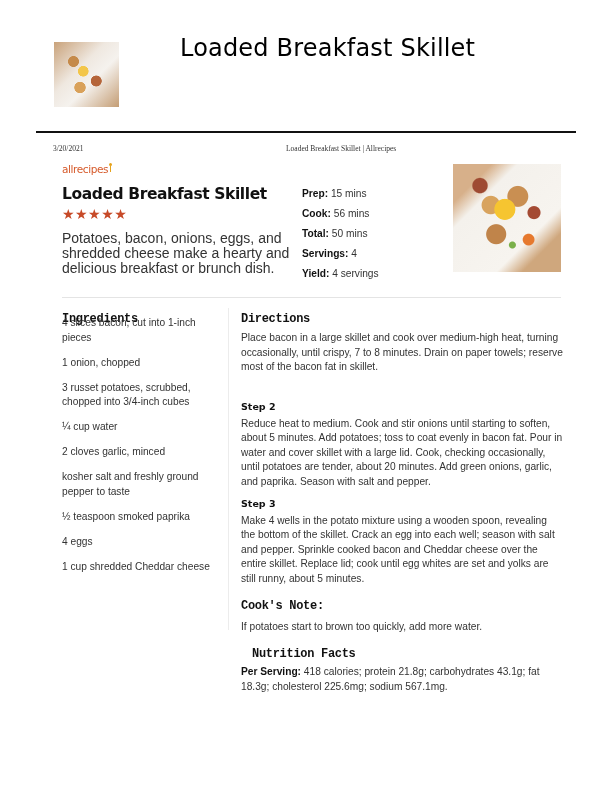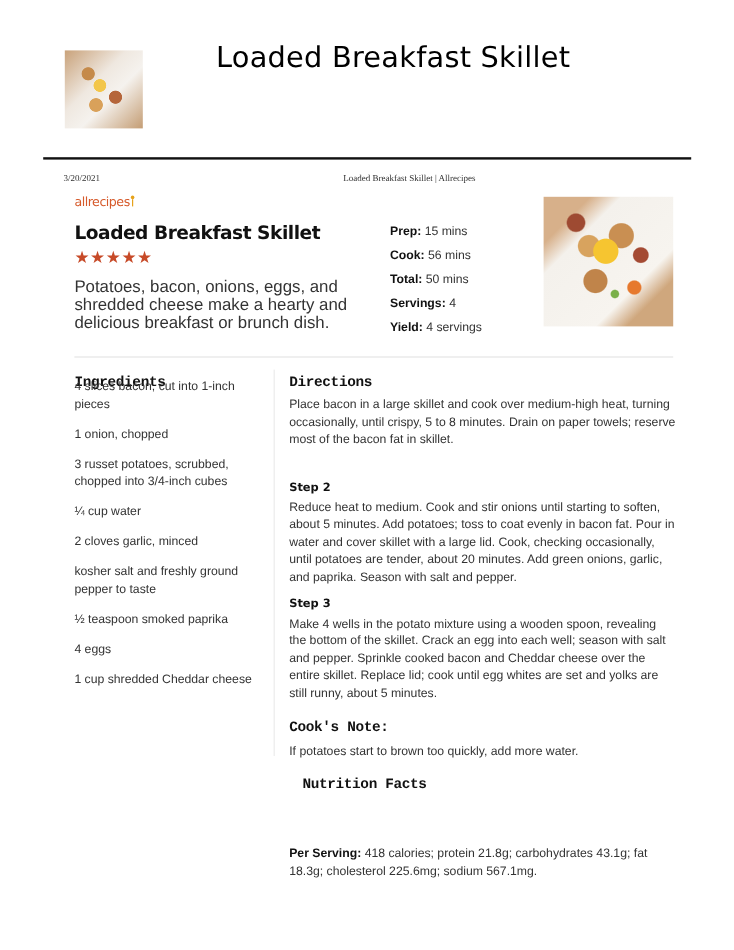--- a/index.html
+++ b/index.html
@@ -31,21 +31,21 @@
   .logo { left: 62px; top: 163px; font-family: "DejaVu Sans", sans-serif; font-weight: normal; font-size: 10.5px; color: #d65a2b; letter-spacing: -0.4px; }
   .logo-spoon { display: inline-block; width: 3px; height: 9px; margin-left: 1px; vertical-align: top; position: relative; top: 0px; }
   .logo-spoon::before { content: ""; position: absolute; left: 0; top: 0; width: 3px; height: 3px; border-radius: 50%; background: #e6a21a; }
   .logo-spoon::after { content: ""; position: absolute; left: 1px; top: 3px; width: 1px; height: 6px; background: #e6a21a; }
 
   .recipe-title { left: 62px; top: 185px; font-family: "DejaVu Sans", sans-serif; font-weight: bold; font-size: 15.5px; color: #111; letter-spacing: -0.4px; }
   .stars { left: 62px; top: 206px; font-size: 14px; color: #c74a28; letter-spacing: 0.5px; }
   .summary { left: 62px; top: 231px; width: 232px; font-size: 14px; line-height: 15px; color: #333; }
 
   .meta { left: 302px; top: 188px; font-size: 10.2px; color: #333; }
-  .meta-row { height: 20px; line-height: 12px; margin-left: 23px; }
+  .meta-row { height: 20px; line-height: 12px; }
   .meta-row b { color: #111; }
 
   .photo {
     left: 453px; top: 164px; width: 108px; height: 108px;
     background:
       radial-gradient(circle at 48% 42%, #f6c530 0 12%, transparent 13%),
       radial-gradient(circle at 35% 38%, #d8a35e 0 9%, transparent 10%),
       radial-gradient(circle at 60% 30%, #c98f52 0 10%, transparent 11%),
       radial-gradient(circle at 40% 65%, #c0844a 0 10%, transparent 11%),
       radial-gradient(circle at 70% 70%, #e6792e 0 5%, transparent 6%),
@@ -66,21 +66,21 @@
   .dir-h { left: 241px; top: 312px; }
   .dir { left: 241px; width: 322px; font-size: 10.2px; line-height: 14.6px; color: #333; }
   .step-label { font-family: "DejaVu Sans", sans-serif; font-weight: bold; font-size: 9.5px; color: #111; margin-bottom: 2px; }
   .step1 { top: 331px; }
   .step2 { top: 400px; }
   .step3 { top: 497px; }
 
   .note-h { left: 241px; top: 599px; }
   .note-text { left: 241px; top: 621px; font-size: 10.2px; color: #333; }
   .nut-h { left: 252px; top: 647px; }
-  .nut-text { left: 241px; top: 705px; width: 322px; font-size: 10.2px; line-height: 14.6px; color: #333; }
+  .nut-text { left: 241px; top: 665px; width: 322px; font-size: 10.2px; line-height: 14.6px; color: #333; }
   .nut-text b { color: #111; }
 </style>
 </head>
 <body>
 
 <div class="abs thumb-small" title="loaded breakfast skillet thumbnail"></div>
 <div class="abs cover-title">Loaded Breakfast Skillet</div>
 <div class="abs cover-rule"></div>
 
 <div class="abs print-date">3/20/2021</div>
@@ -115,21 +115,21 @@
   <li>¼ cup water</li>
   <li>2 cloves garlic, minced</li>
   <li>kosher salt and freshly ground pepper to taste</li>
   <li>½ teaspoon smoked paprika</li>
   <li>4 eggs</li>
   <li>1 cup shredded Cheddar cheese</li>
 </ul>
 
 <div class="abs section-h dir-h">Directions</div>
 <div class="abs dir step1">
-  <div>Place bacon in a large skillet and cook over medium-high heat, turning occasionally, until crispy, 5 to 8 minutes. Drain on paper towels; reserve most of the bacon fat in skillet.</div>
+  <div>Place bacon in a large skillet and cook over medium-high heat, turning occasionally, until crispy, 7 to 8 minutes. Drain on paper towels; reserve most of the bacon fat in skillet.</div>
 </div>
 <div class="abs dir step2">
   <div class="step-label">Step 2</div>
   <div>Reduce heat to medium. Cook and stir onions until starting to soften, about 5 minutes. Add potatoes; toss to coat evenly in bacon fat. Pour in water and cover skillet with a large lid. Cook, checking occasionally, until potatoes are tender, about 20 minutes. Add green onions, garlic, and paprika. Season with salt and pepper.</div>
 </div>
 <div class="abs dir step3">
   <div class="step-label">Step 3</div>
   <div>Make 4 wells in the potato mixture using a wooden spoon, revealing the bottom of the skillet. Crack an egg into each well; season with salt and pepper. Sprinkle cooked bacon and Cheddar cheese over the entire skillet. Replace lid; cook until egg whites are set and yolks are still runny, about 5 minutes.</div>
 </div>
 

